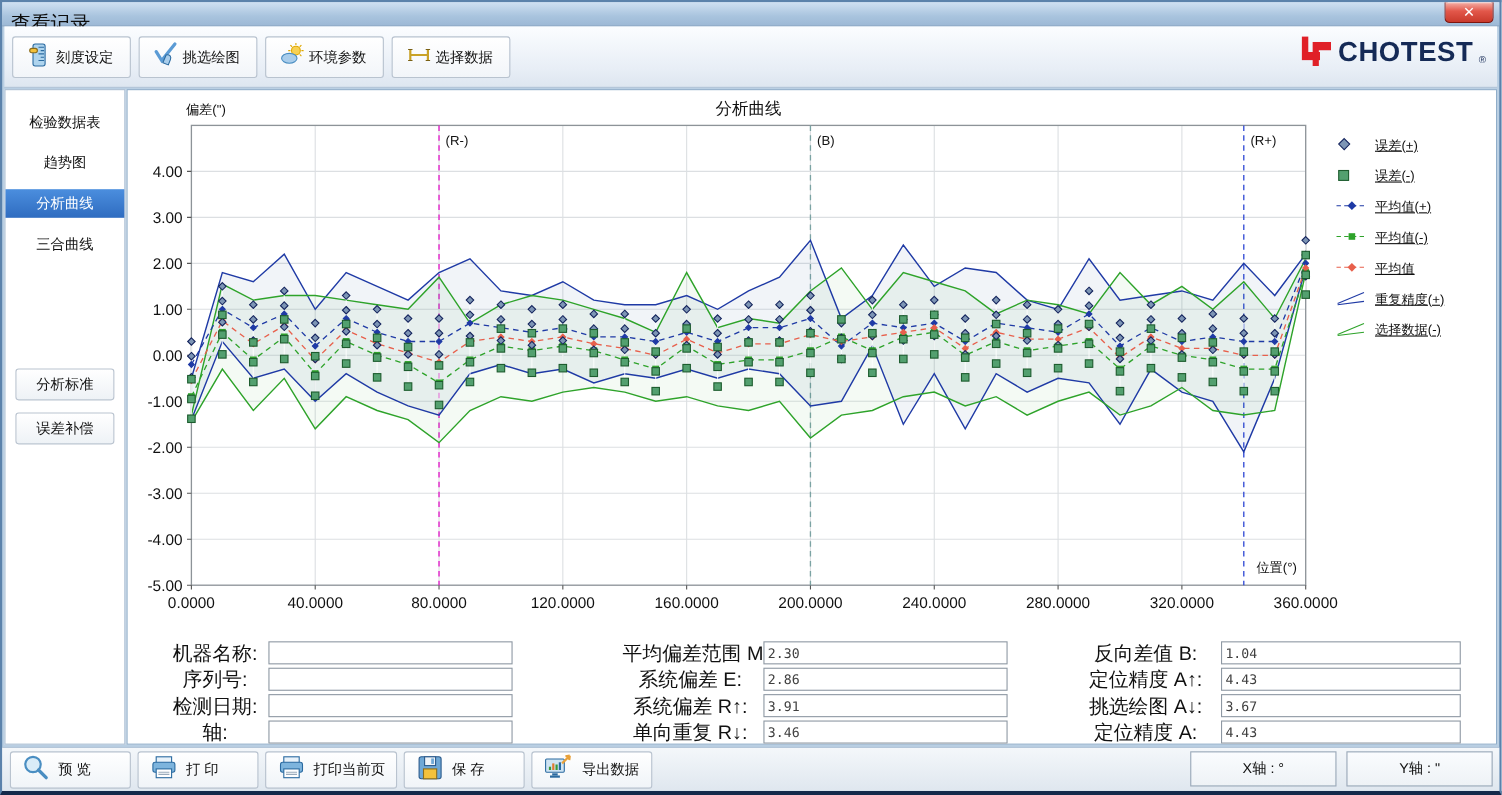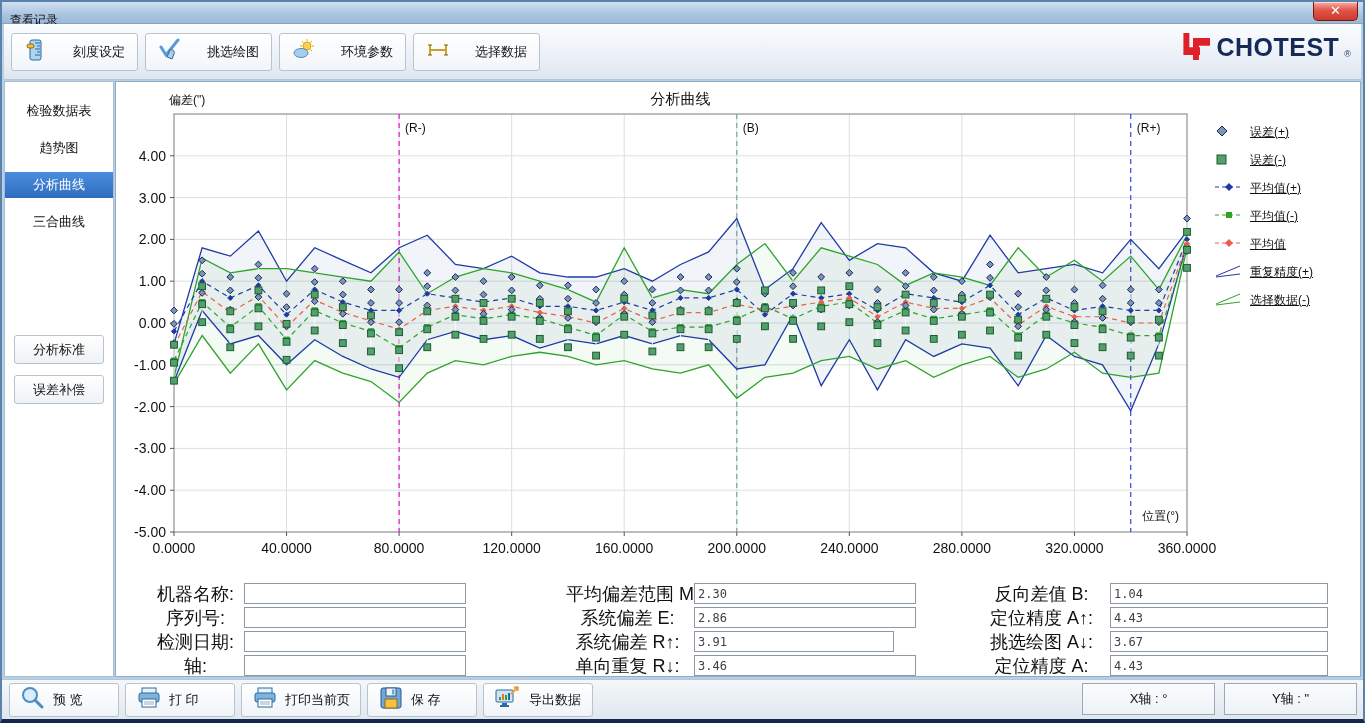--- a/index.html
+++ b/index.html
@@ -4,33 +4,33 @@
 <style>
   * { margin:0; padding:0; box-sizing:border-box; }
   html,body { width:1365px; height:723px; overflow:hidden;
     font-family:"Liberation Sans","DejaVu Sans",sans-serif; font-size:12px; color:#111; }
   .window { position:absolute; inset:0; background:#b9cfe3;
     border:2px solid #5b82ab; border-bottom:4px solid #14294a; }
   
   .titlebar { position:absolute; top:0; left:0; right:0; height:22px;
     background:linear-gradient(#cfe0f2,#a9c4de 60%,#9db9d6); border-bottom:1px solid #87a3c0;
     display:flex; align-items:center; padding-left:8px; }
-  .title-text { font-size:12px; color:#0d0d0d;margin-top:16px; }
+  .title-text { font-size:18px; color:#0d0d0d;margin-top:16px; }
   .close-btn { position:absolute; top:0; right:5px; width:45px; height:19px;
     background:linear-gradient(#f5b1a8,#e2574a 45%,#c93a2c);
     border:1px solid #7e150d; border-top:none; border-radius:0 0 5px 5px;
     color:#fff; font-weight:bold; font-size:13px; text-align:center; line-height:17px;
     box-shadow:inset 0 1px 0 rgba(255,255,255,.55); cursor:pointer; }
   
   .toolbar { position:absolute; top:22px; left:2px; right:2px; height:56px;
     background:linear-gradient(#fbfdff,#e8eef6 70%,#dde6f0);
     border-bottom:1px solid #b4c6d9; display:flex; align-items:center; padding-left:7px; gap:7px; }
   .tool-btn { height:38px; min-width:108px; background:linear-gradient(#ffffff,#f2f5f9);
     border:1px solid #b9c3cf; border-radius:3px; display:flex; align-items:center;
-    gap:25px; padding:0 12px; font-size:13px; cursor:pointer; }
+    gap:3px; padding:0 12px; font-size:13px; cursor:pointer; }
   .tool-btn svg { flex:0 0 auto; }
   .brand { position:absolute; right:12px; top:30px; display:flex; align-items:center; gap:5px; }
   .brand-mark { width:30px; height:30px; position:relative; }
   .brand-mark:before { content:""; position:absolute; left:2px; top:1px; width:17px; height:22px;
     background:#e02028; clip-path:polygon(0 0,35% 0,35% 65%,100% 65%,100% 100%,0 100%); }
   .brand-mark:after { content:""; position:absolute; right:1px; top:6px; width:17px; height:22px;
     background:#e02028; clip-path:polygon(65% 0,100% 0,100% 100%,0 100%,0 65%,65% 65%);
     transform:rotate(180deg); }
   .brand-name { font-size:25px; font-weight:bold; color:#152a56; letter-spacing:.5px; }
   .brand-reg { font-size:9px; color:#152a56; align-self:flex-end; margin-bottom:3px; }
@@ -669,21 +669,21 @@
         <div class="form-row">
           <div class="form-label" style="width: 128px;">平均偏差范围 M:</div>
           <input class="form-input" value="2.30" style="width: 222px;">
         </div>
         <div class="form-row">
           <div class="form-label" style="width: 128px;">系统偏差 E:</div>
           <input class="form-input" value="2.86" style="width: 222px;">
         </div>
         <div class="form-row">
           <div class="form-label" style="width: 128px;">系统偏差 R↑:</div>
-          <input class="form-input" value="3.91" style="width: 200px;">
+          <input class="form-input" value="3.91" style="width: 222px;">
         </div>
         <div class="form-row">
           <div class="form-label" style="width: 128px;">单向重复 R↓:</div>
           <input class="form-input" value="3.46" style="width: 222px;">
         </div>
       </div>
     <div class="form-col" id="form-right" style="left:862px; top:501px;">
         <div class="form-row">
           <div class="form-label" style="width: 132px;">反向差值 B:</div>
           <input class="form-input" value="1.04" style="width: 218px;">

